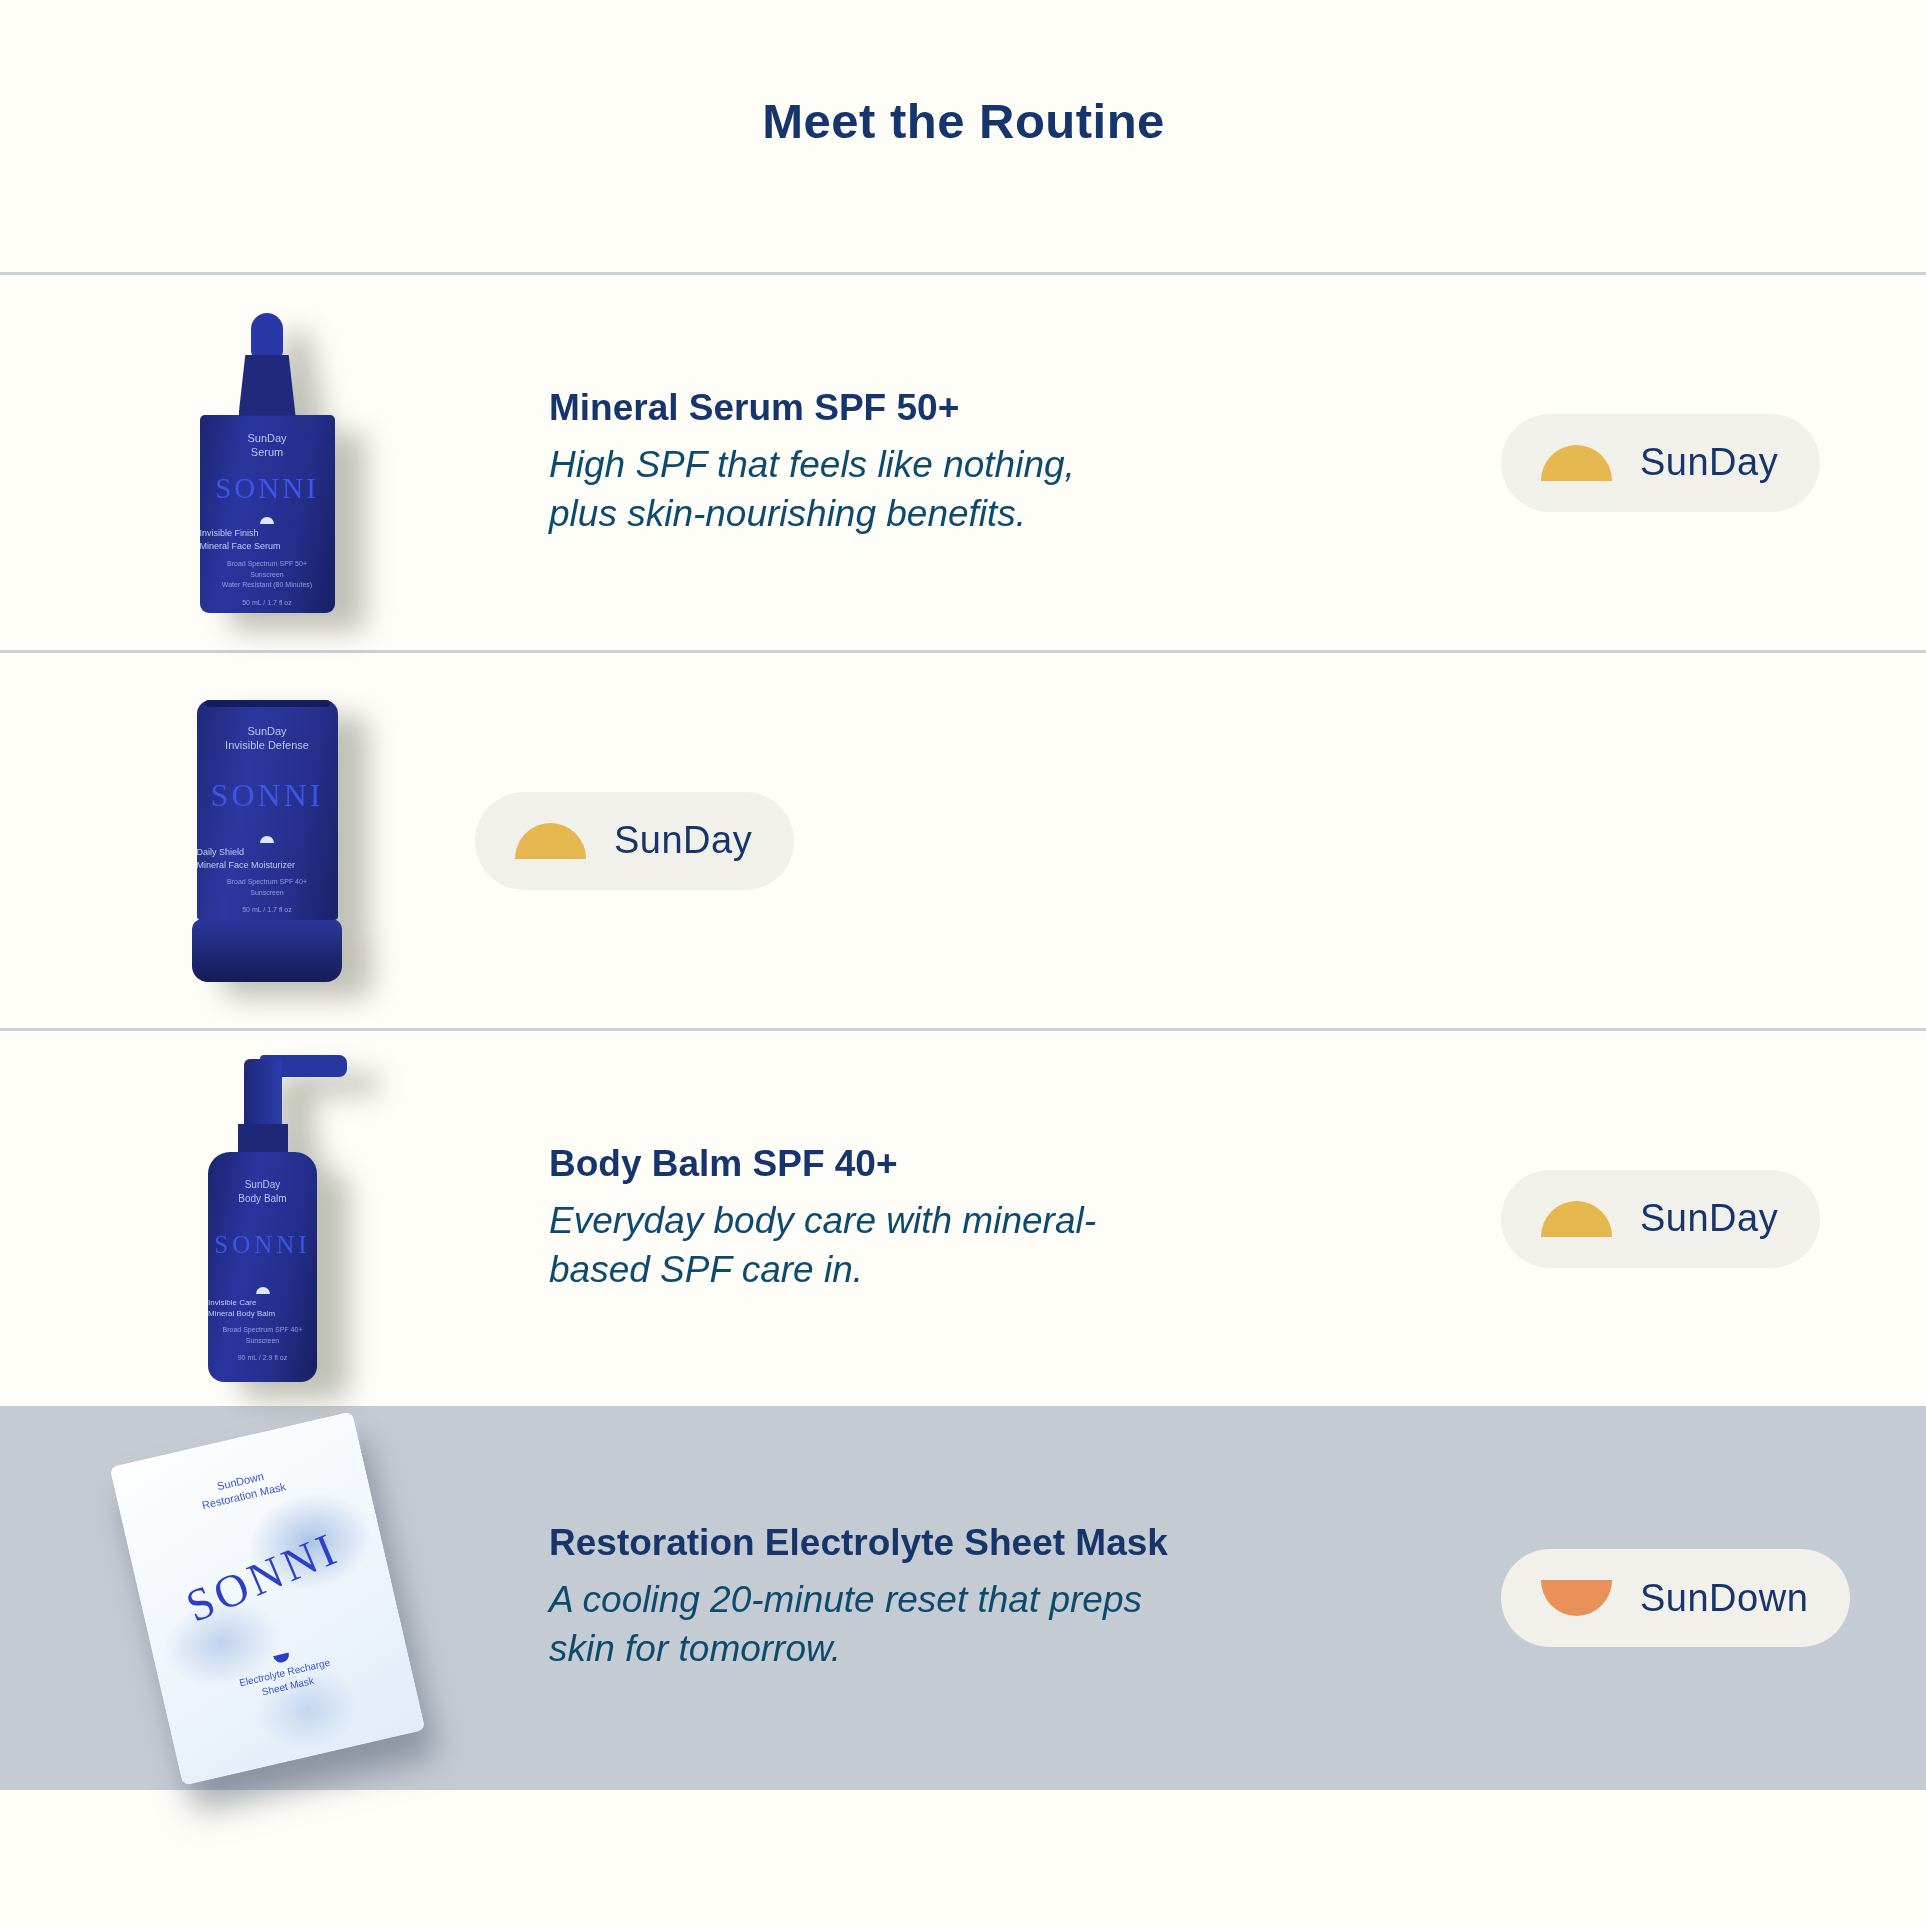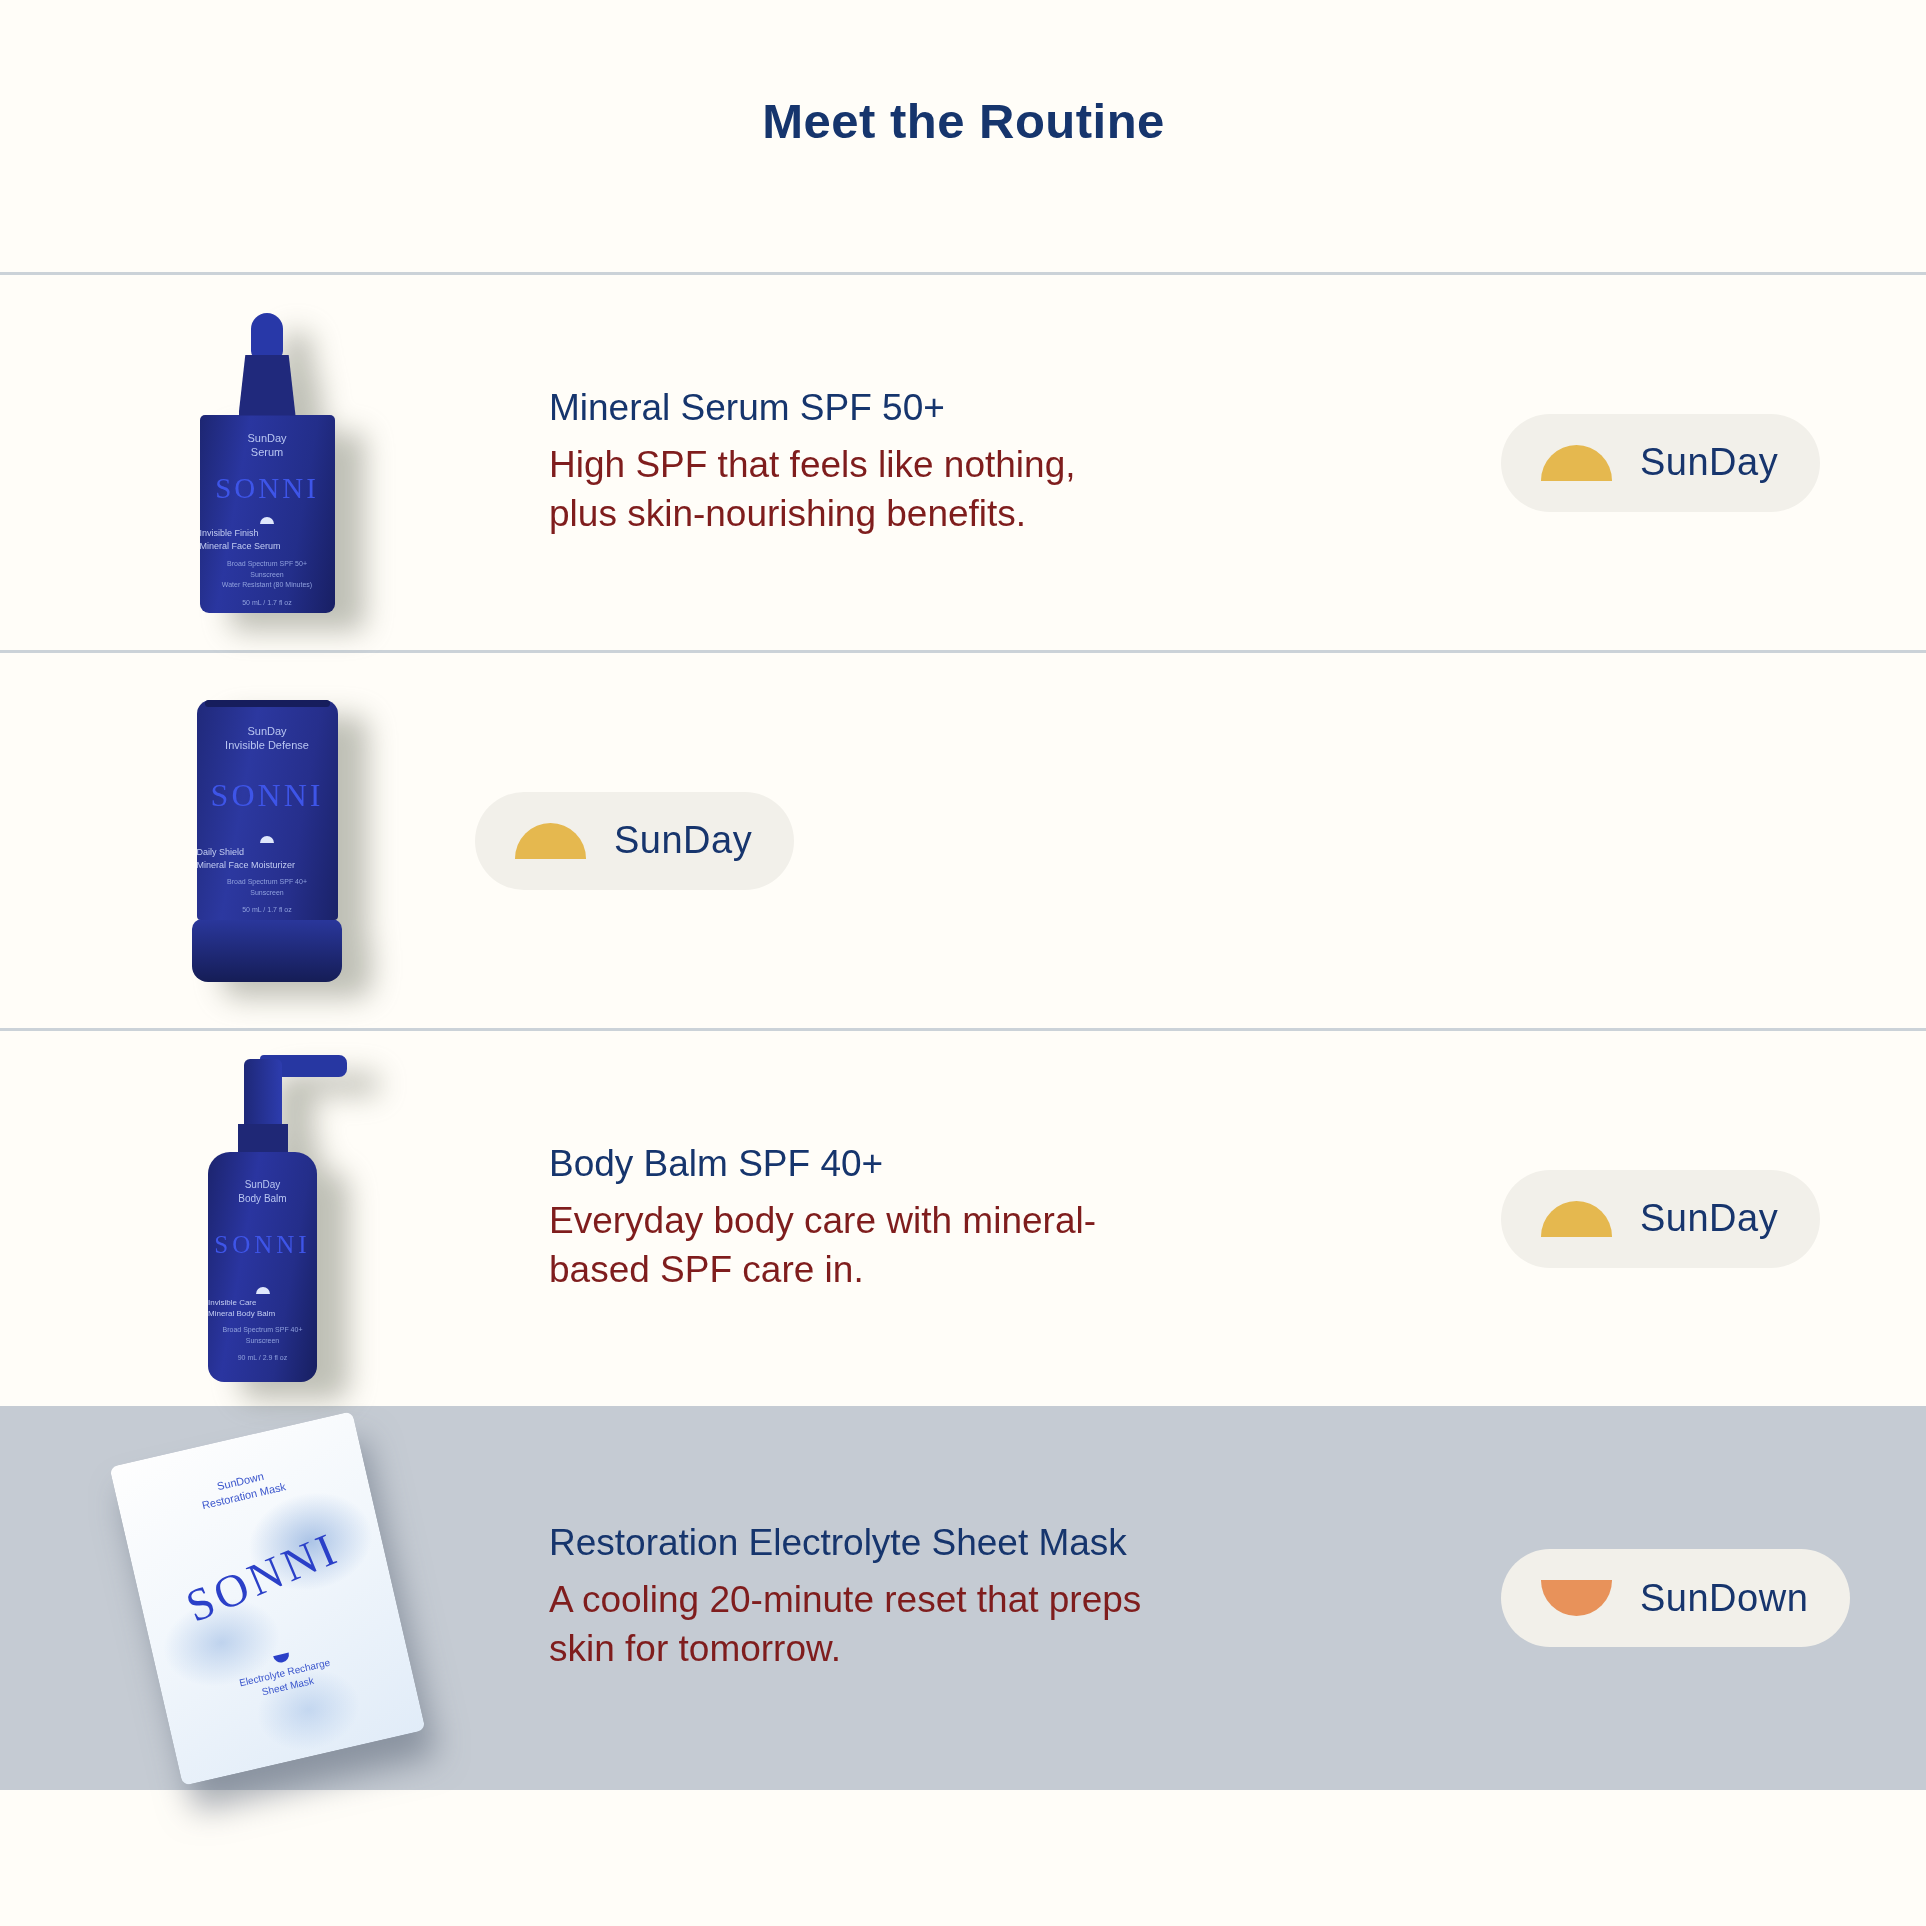--- a/index.html
+++ b/index.html
@@ -33,22 +33,22 @@
   .bottom-spacer { height:133px; background:#fffdf8; }
 
   .col-product {
     width:475px; padding-left:59px;
     display:flex; justify-content:center; align-items:center;
     flex:none;
   }
   .col-text { flex:1; padding-left:74px; }
   .col-badge { width:426px; flex:none; display:flex; justify-content:flex-start; }
 
-  .product-name { font-size:37px; font-weight:400; color:#16356d; margin-bottom:12px; }
-  .product-desc { font-size:37px; color:#7f1d1d; line-height:1.32; }
+  .product-name { font-size:37px; font-weight:700; color:#16356d; margin-bottom:12px; }
+  .product-desc { font-size:37px; color:#0c4a6e; line-height:1.32;font-style:italic; }
 
   
   .badge {
     display:inline-flex; align-items:center;
     height:98px; padding:0 42px 0 40px;
     background:#f2f0ea; border-radius:59px;
     gap:28px;
   }
   .badge-label { font-size:38px; color:#17356d; letter-spacing:0.5px; }
   .sun-half { width:71px; height:36px; flex:none; }

